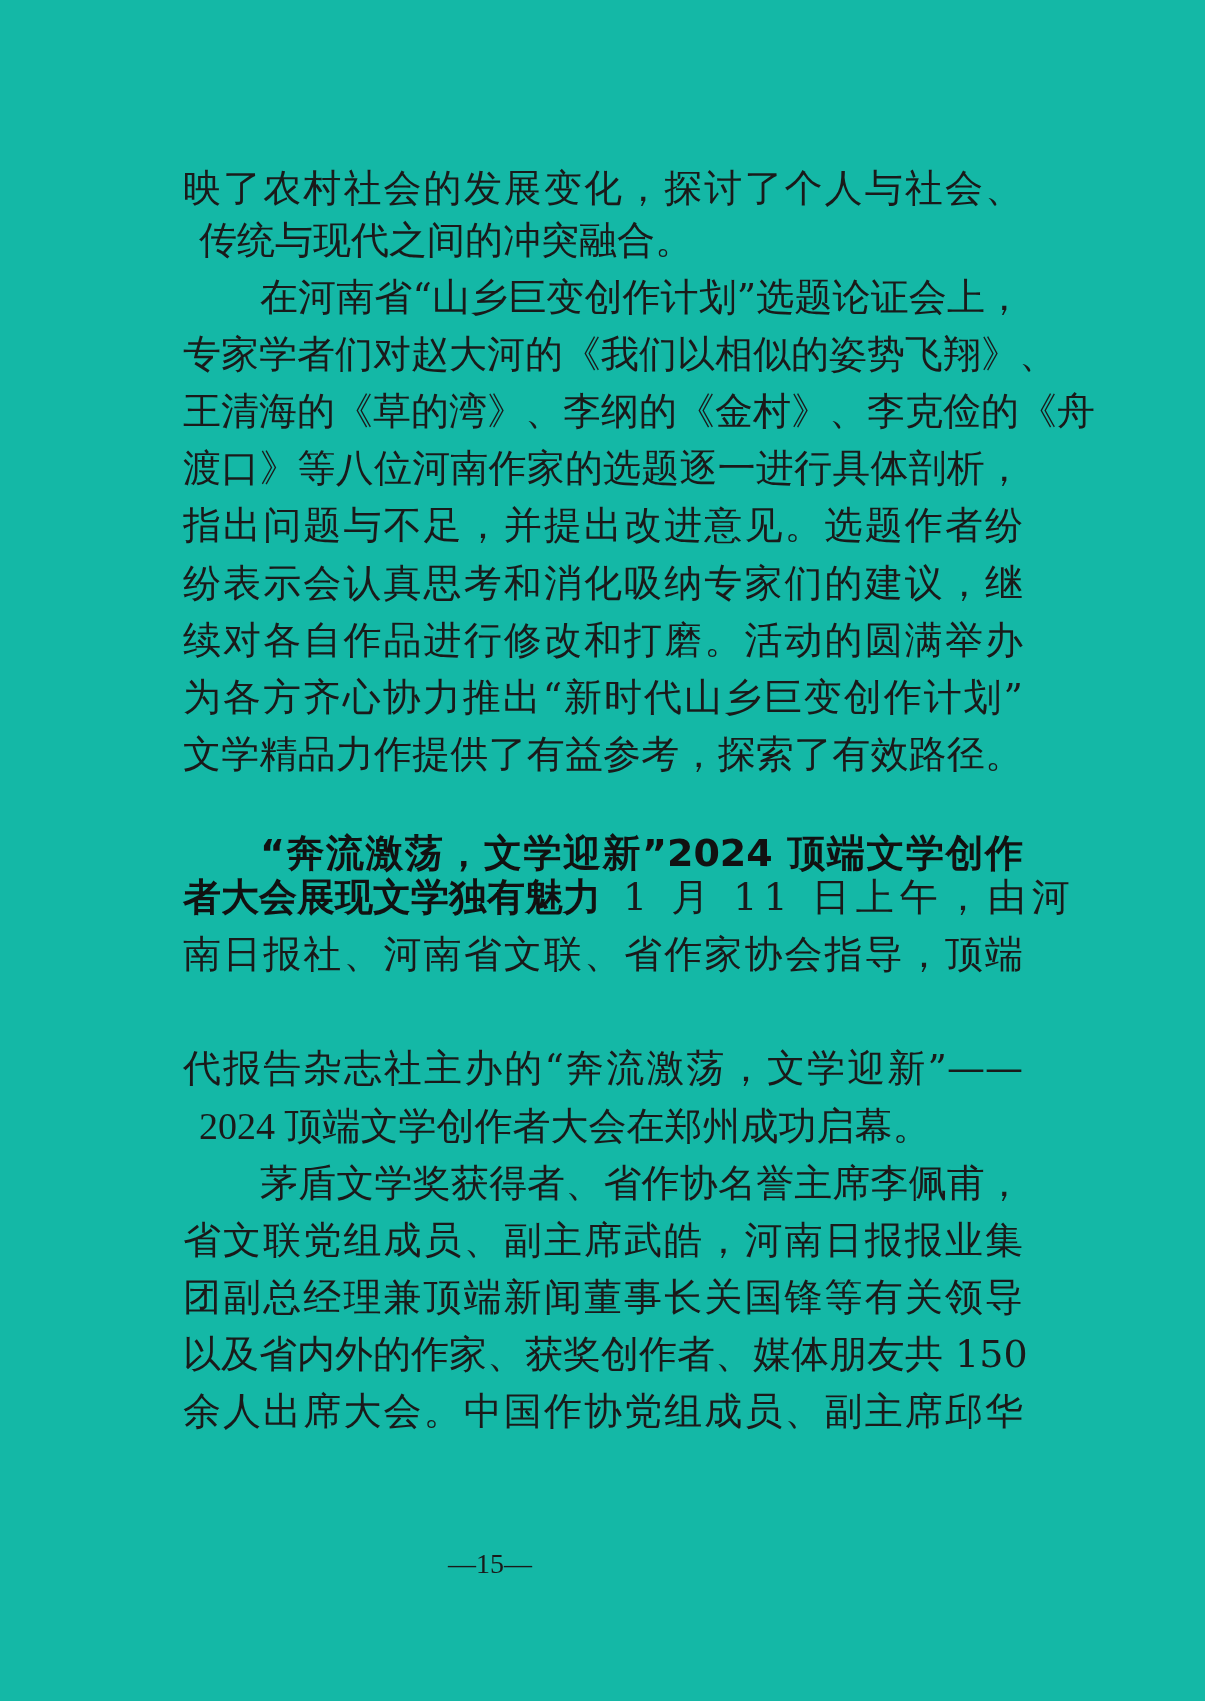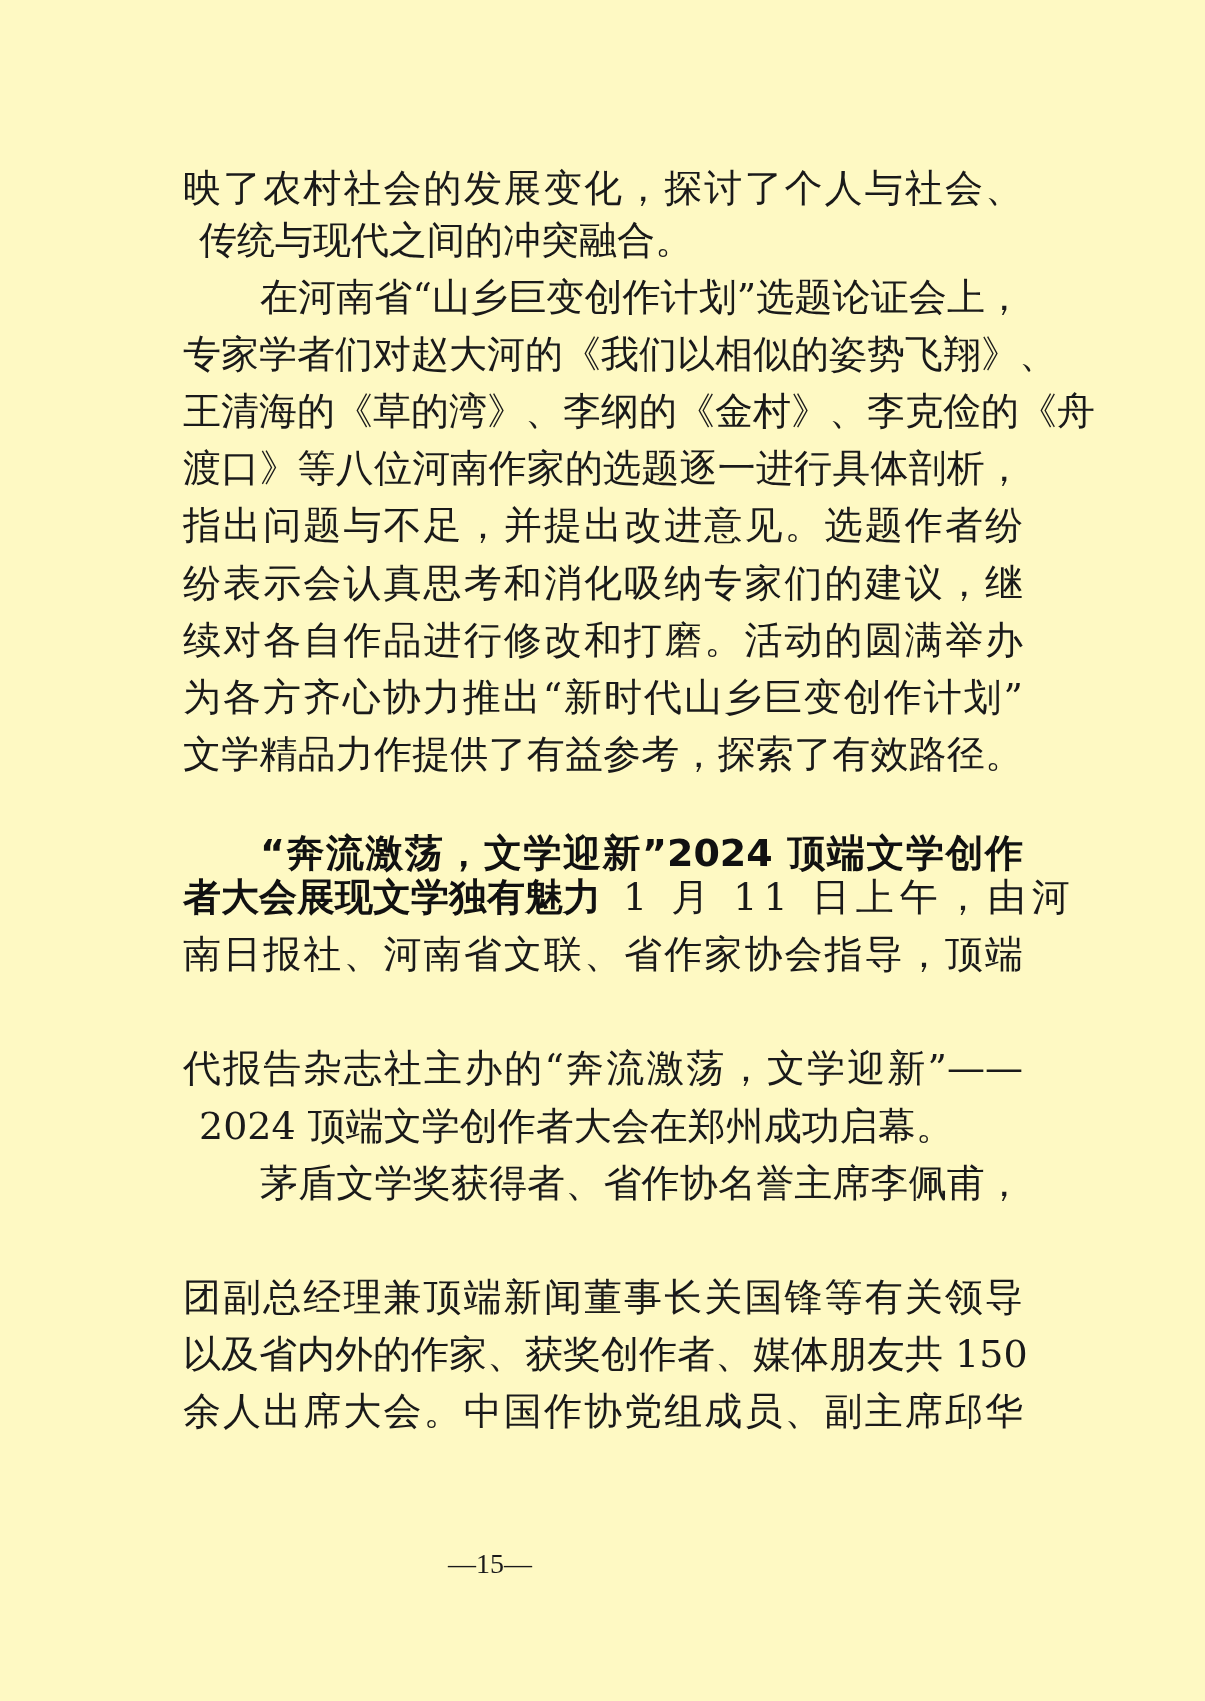--- a/index.html
+++ b/index.html
@@ -13,21 +13,21 @@
     position: relative;
     overflow: hidden;
     font-family: "DejaVu Serif", "Liberation Serif", serif;
     color: #1a1a1a;
   }
   .page {
     position: absolute;
     left: 0; top: 0;
     width: 1205px;
     height: 1701px;
-    background: #fef9c3;
+    background: #14b8a6;
   }
   .line {
     position: absolute;
     left: 183px;
     width: 840px;
     height: 57px;
     font-size: 38px;
     line-height: 57px;
     white-space: nowrap;
     text-align: justify;
@@ -76,21 +76,22 @@
   <div class="line" style="top:669px;">为各方齐心协力推出“新时代山乡巨变创作计划”</div>
   <div class="line" style="top:612px;">续对各自作品进行修改和打磨。活动的圆满举办</div>
   <div class="line" style="top:726px;">文学精品力作提供了有益参考，探索了有效路径。</div>
 
   <div class="line indent bold" style="top:812px;margin-top:13px;">“奔流激荡，文学迎新”2024 顶端文学创作</div>
   <div class="line" style="top:869px; text-align-last:left;">
     <span class="bold">者大会展现文学独有魅力</span><span style="display:inline-block;width:22px;"></span><span style="letter-spacing:6px;">1 月 11 日上午，由河</span>
   </div>
   <div class="line" style="top:926px;">南日报社、河南省文联、省作家协会指导，顶端</div>
   <div class="line" style="top:1040px;">代报告杂志社主办的“奔流激荡，文学迎新”——</div>
-  <div class="line last" style="top:1098px;">2024 顶端文学创作者大会在郑州成功启幕。</div>
+  <div class="line last" style="top:1098px;font-family:Liberation Serif, serif;">2024 顶端文学创作者大会在郑州成功启幕。</div>
 
   <div class="line indent" style="top:1155px;">茅盾文学奖获得者、省作协名誉主席李佩甫，</div>
+  <div class="line" style="top:1212px;">省文联党组成员、副主席武皓，河南日报报业集</div>
   <div class="line" style="top:1269px;">团副总经理兼顶端新闻董事长关国锋等有关领导</div>
   <div class="line" style="top:1326px;">以及省内外的作家、获奖创作者、媒体朋友共 150</div>
   <div class="line" style="top:1383px;">余人出席大会。中国作协党组成员、副主席邱华</div>
 
   <div class="page-number">—15—</div>
 </div>
 
 </body></html>

